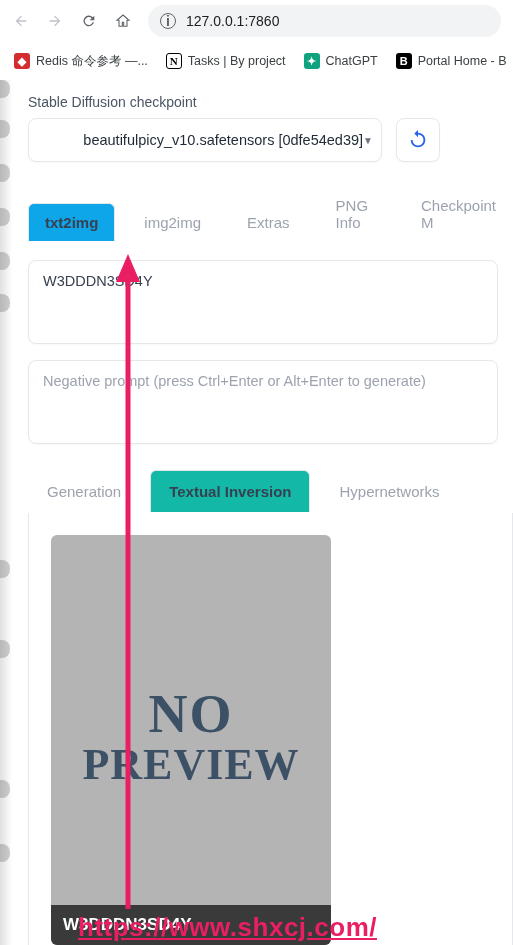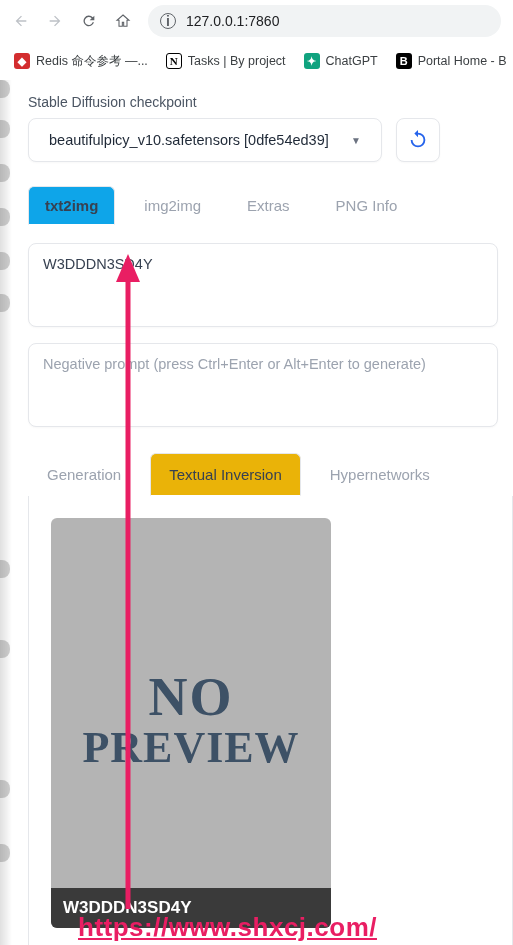--- a/index.html
+++ b/index.html
@@ -23,40 +23,40 @@
 
     
     .left-edge { position: absolute; left: 0; top: 80px; bottom: 0; width: 12px; background: linear-gradient(90deg, rgba(0,0,0,0.12) 0%, rgba(0,0,0,0.05) 60%, transparent 100%); z-index: 1; }
     .left-edge .blob { position: absolute; left: 0; width: 10px; height: 18px; background: rgba(0,0,0,0.18); border-radius: 0 8px 8px 0; }
 
     
     .content { padding: 14px 0 0 28px; }
 
     .ckpt-label { font-size: 14px; color: #4b5563; margin-bottom: 8px; }
     .ckpt-row { display: flex; gap: 14px; align-items: center; margin-bottom: 24px; }
-    .ckpt-select { flex: 0 0 auto; width: 354px; height: 44px; border: 1px solid #e5e7eb; border-radius: 8px; background: #fff; display: flex; align-items: center; justify-content: space-between; padding: 0 20px; cursor: pointer; box-shadow: 0 1px 2px rgba(0,0,0,0.03); }
+    .ckpt-select { flex: 0 0 auto; width: 354px; height: 44px; border: 1px solid #e5e7eb; border-radius: 8px; background: #fff; display: flex; align-items: center; justify-content: flex-end; padding: 0 8px; cursor: pointer; box-shadow: 0 1px 2px rgba(0,0,0,0.03); }
     .ckpt-select .txt { font-size: 14.5px; color: #1f2937; }
     .ckpt-select .caret { color: #6b7280; font-size: 10px; }
     .refresh-btn { width: 44px; height: 44px; border: 1px solid #e5e7eb; border-radius: 8px; background: #fff; display: flex; align-items: center; justify-content: center; cursor: pointer; box-shadow: 0 1px 2px rgba(0,0,0,0.03); }
     .refresh-btn svg { fill: #2563eb; }
 
     
     .main-tabs { display: flex; align-items: flex-end; gap: 12px; margin-bottom: 18px; }
     .main-tabs .tab { padding: 10px 16px; font-size: 15px; color: #9ca3af; cursor: pointer; border: 1px solid transparent; border-radius: 6px 6px 0 0; background: transparent; }
     .main-tabs .tab.active { color: #374151; font-weight: 600; border: 1px solid #e5e7eb; border-bottom: 1px solid #fff; background: #0ea5e9; }
 
     
     .prompt-box { width: 470px; min-height: 84px; border: 1px solid #e5e7eb; border-radius: 8px; background: #fff; padding: 12px 14px; margin-bottom: 16px; font-size: 14.5px; color: #374151; box-shadow: 0 1px 2px rgba(0,0,0,0.03); }
     .prompt-box.placeholder { color: #9ca3af; }
 
     
     .sub-panel { margin-top: 26px; }
     .sub-tabs { display: flex; align-items: flex-end; gap: 10px; }
     .sub-tabs .stab { padding: 12px 18px; font-size: 15px; color: #9ca3af; cursor: pointer; border: 1px solid transparent; }
-    .sub-tabs .stab.active { color: #374151; font-weight: 400; border: 1px solid #e5e7eb; border-bottom: 1px solid #fff; border-radius: 6px 6px 0 0; background: #eab308; }
+    .sub-tabs .stab.active { color: #374151; font-weight: 700; border: 1px solid #e5e7eb; border-bottom: 1px solid #fff; border-radius: 6px 6px 0 0; background: #14b8a6; }
 
     
     .card-area { border: 1px solid #e5e7eb; border-top: none; padding: 22px; }
     .card { width: 280px; height: 410px; background: #b4b4b4; border-radius: 6px; position: relative; overflow: hidden; cursor: pointer; }
     .card .no-preview { position: absolute; top: 50%; left: 50%; transform: translate(-50%,-50%); text-align: center; }
     .card .no-preview .l1 { font-family: Georgia, "Times New Roman", serif; font-weight: 900; font-size: 54px; color: #3d5166; letter-spacing: 2px; line-height: 0.9; }
     .card .no-preview .l2 { font-family: Georgia, "Times New Roman", serif; font-weight: 900; font-size: 44px; color: #3d5166; letter-spacing: 1px; }
     .card .footer { position: absolute; left: 0; right: 0; bottom: 0; background: #3a3a3a; color: #fff; font-size: 17px; font-weight: 600; padding: 10px 12px; }
 
     
@@ -140,20 +140,21 @@
           <path d="M12 4V1L8 5l4 4V6a6 6 0 1 1-6 6H4a8 8 0 1 0 8-8z"></path>
         </svg>
     </div>
   </div>
 
   <div class="main-tabs">
     <div class="tab active">txt2img</div>
     <div class="tab">img2img</div>
     <div class="tab">Extras</div>
     <div class="tab">PNG Info</div>
+    <div class="tab">Checkpoint M</div>
   </div>
 
   <div class="prompt-box">W3DDDN3SD4Y</div>
   <div class="prompt-box placeholder">Negative prompt (press Ctrl+Enter or Alt+Enter to generate)</div>
 
   <div class="sub-panel">
     <div class="sub-tabs">
       <div class="stab">Generation</div>
       <div class="stab active">Textual Inversion</div>
       <div class="stab">Hypernetworks</div>

